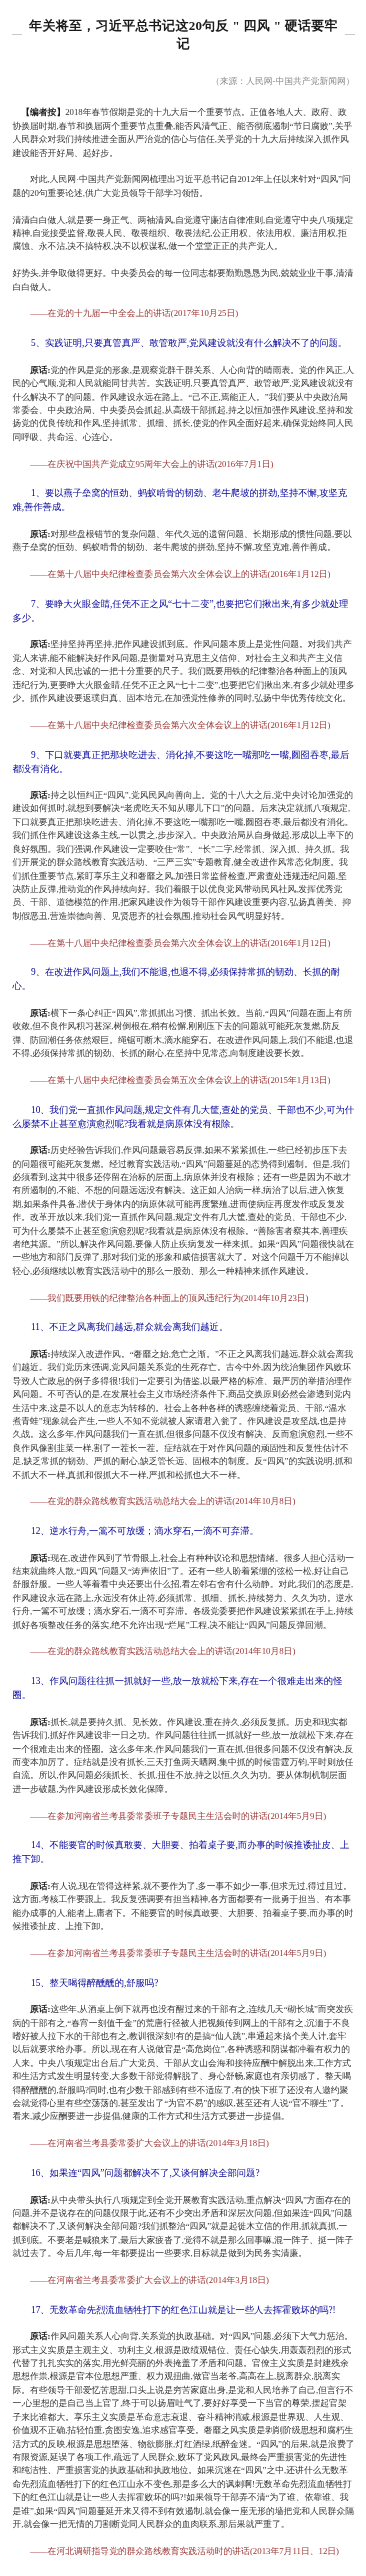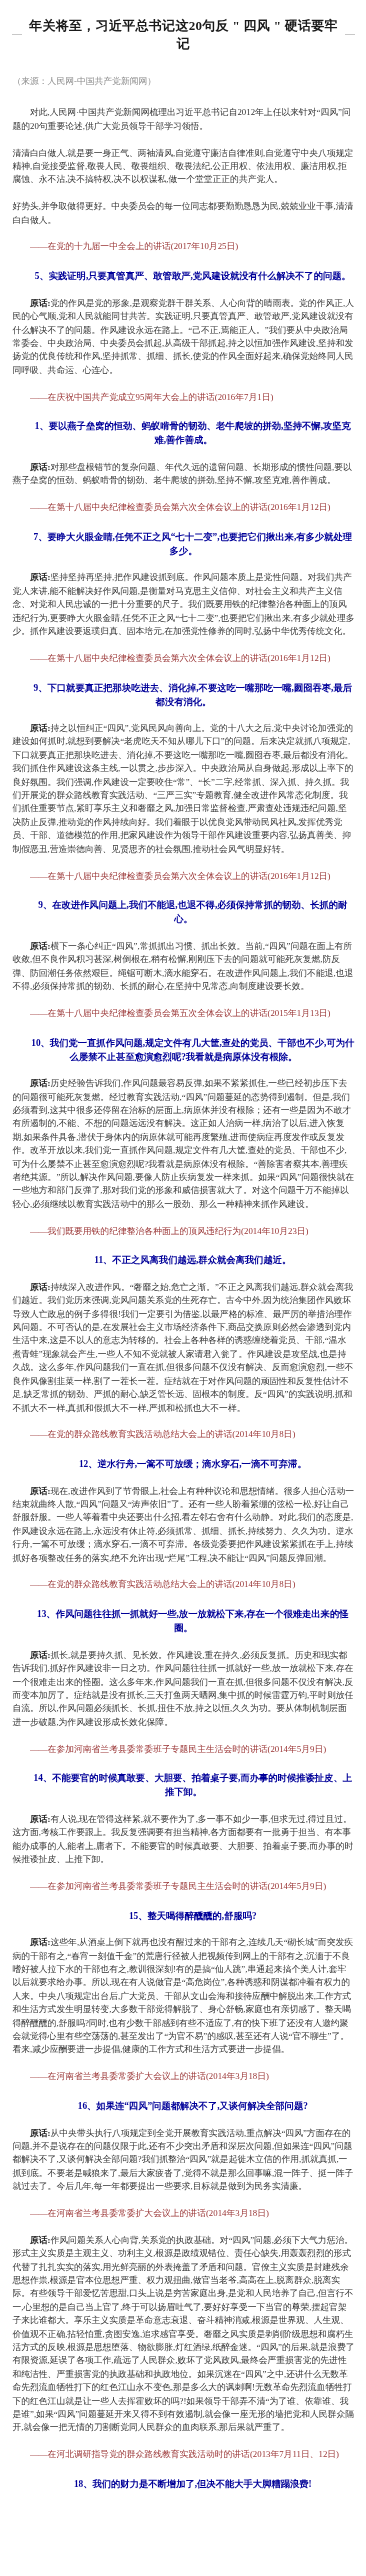--- a/index.html
+++ b/index.html
@@ -1,42 +1,43 @@
 <!DOCTYPE html>
 <html style="font-size:8.2px"><head>
 <meta charset="utf-8">
 <style>
   html,body{margin:0;padding:0;background:#ffffff;}
   body{width:367px;font-family:"Liberation Serif","DejaVu Serif",serif;color:#333333;}
   .page{box-sizing:border-box;width:367px;min-height:3405px;padding:14.4px 12.4px 72px;background:#ffffff;}
   .title-row{display:flex;align-items:center;margin:3.1px 0 0;}
   .title-rule{flex:0 0 9.3px;height:1px;background:#c8c8c8;}
   .page-title{flex:1;margin:0;padding:0 5.2px;font-size:13px;line-height:17.5px;font-weight:bold;color:#1a1a1a;text-align:center;letter-spacing:0.3px;}
-  .source-line{margin:23px 0 17.5px;text-align:left;font-size:8.8px;line-height:13.4px;color:#8a8a8a;}
+  .source-line{margin:23px 0 17.5px;text-align:right;font-size:8.8px;line-height:13.4px;color:#8a8a8a;}
   p{margin:13.4px 0;font-size:8.8px;line-height:13.4px;}
   .indent{text-indent:2em;}
   .editor-note{text-indent:1em;}
   .editor-label{font-weight:bold;color:#1a1a1a;}
   .attribution{color:#993333;text-indent:2em;}
-  .item-heading{margin:15.5px 0 13.4px;font-size:9.3px;line-height:14px;font-weight:bold;color:#000099;text-indent:2em;text-align:center;}
+  .item-heading{margin:15.5px 0 13.4px;font-size:9.3px;line-height:14px;font-weight:normal;color:#000099;text-indent:2em;}
   .quote-label{font-weight:bold;color:#1a1a1a;}
 </style>
 </head>
 <body>
 
 <div class="page">
 
   <div class="title-row">
     <span class="title-rule"></span>
     <h1 class="page-title">年关将至，习近平总书记这20句反 " 四风 " 硬话要牢记</h1>
     <span class="title-rule"></span>
   </div>
 
   <p class="source-line">（来源：人民网-中国共产党新闻网）</p>
 
+  <p class="editor-note"><span class="editor-label">【编者按】</span><span>2018年春节假期是党的十九大后一个重要节点。正值各地人大、政府、政协换届时期,春节和换届两个重要节点重叠,能否风清气正、能否彻底遏制“节日腐败”,关乎人民群众对我们持续推进全面从严治党的信心与信任,关乎党的十九大后持续深入抓作风建设能否开好局、起好步。</span></p>
 
   <p class="indent">对此,人民网·中国共产党新闻网梳理出习近平总书记自2012年上任以来针对“四风”问题的20句重要论述,供广大党员领导干部学习领悟。</p>
 
   <section>
     <p>清清白白做人,就是要一身正气、两袖清风,自觉遵守廉洁自律准则,自觉遵守中央八项规定精神,自觉接受监督,敬畏人民、敬畏组织、敬畏法纪,公正用权、依法用权、廉洁用权,拒腐蚀、永不沾,决不搞特权,决不以权谋私,做一个堂堂正正的共产党人。</p>
     <p>好势头,并争取做得更好。中央委员会的每一位同志都要勤勤恳恳为民,兢兢业业干事,清清白白做人。</p>
     <p class="attribution">——在党的十九届一中全会上的讲话(2017年10月25日)</p>
   </section>
 
   <div id="items">
@@ -106,20 +107,21 @@
       <p class="attribution">——在河南省兰考县委常委扩大会议上的讲话(2014年3月18日)</p>
     </section>
 
     <section class="item">
       <h2 class="item-heading">16、如果连“四风”问题都解决不了,又谈何解决全部问题?</h2>
       <p class="indent"><span class="quote-label">原话:</span><span>从中央带头执行八项规定到全党开展教育实践活动,重点解决“四风”方面存在的问题,并不是说存在的问题仅限于此,还有不少突出矛盾和深层次问题,但如果连“四风”问题都解决不了,又谈何解决全部问题?我们抓整治“四风”就是起徙木立信的作用,抓就真抓,一抓到底。不要老是喊狼来了,最后大家疲沓了,觉得不就是那么回事嘛,混一阵子、挺一阵子就过去了。今后几年,每一年都要提出一些要求,目标就是做到为民务实清廉。</span></p>
       <p class="attribution">——在河南省兰考县委常委扩大会议上的讲话(2014年3月18日)</p>
     </section>
 
     <section class="item">
+      <h2 class="item-heading">17、无数革命先烈流血牺牲打下的红色江山就是让一些人去挥霍败坏的吗?!</h2>
       <p class="indent"><span class="quote-label">原话:</span><span>作风问题关系人心向背,关系党的执政基础。对“四风”问题,必须下大气力惩治。形式主义实质是主观主义、功利主义,根源是政绩观错位、责任心缺失,用轰轰烈烈的形式代替了扎扎实实的落实,用光鲜亮丽的外表掩盖了矛盾和问题。官僚主义实质是封建残余思想作祟,根源是官本位思想严重、权力观扭曲,做官当老爷,高高在上,脱离群众,脱离实际。有些领导干部爱忆苦思甜,口头上说是穷苦家庭出身,是党和人民培养了自己,但言行不一,心里想的是自己当上官了,终于可以扬眉吐气了,要好好享受一下当官的尊荣,摆起官架子来比谁都大。享乐主义实质是革命意志衰退、奋斗精神消减,根源是世界观、人生观、价值观不正确,拈轻怕重,贪图安逸,追求感官享受。奢靡之风实质是剥削阶级思想和腐朽生活方式的反映,根源是思想堕落、物欲膨胀,灯红酒绿,纸醉金迷。“四风”的后果,就是浪费了有限资源,延误了各项工作,疏远了人民群众,败坏了党风政风,最终会严重损害党的先进性和纯洁性、严重损害党的执政基础和执政地位。如果沉迷在“四风”之中,还讲什么无数革命先烈流血牺牲打下的红色江山永不变色,那是多么大的讽刺啊!无数革命先烈流血牺牲打下的红色江山就是让一些人去挥霍败坏的吗?!如果领导干部弄不清“为了谁、依靠谁、我是谁”,如果“四风”问题蔓延开来又得不到有效遏制,就会像一座无形的墙把党和人民群众隔开,就会像一把无情的刀割断党同人民群众的血肉联系,那后果就严重了。</span></p>
       <p class="attribution">——在河北调研指导党的群众路线教育实践活动时的讲话(2013年7月11日、12日)</p>
     </section>
 
     <section class="item">
       <h2 class="item-heading">18、我们的财力是不断增加了,但决不能大手大脚糟蹋浪费!</h2>
 
     </section>
 
   </div>

